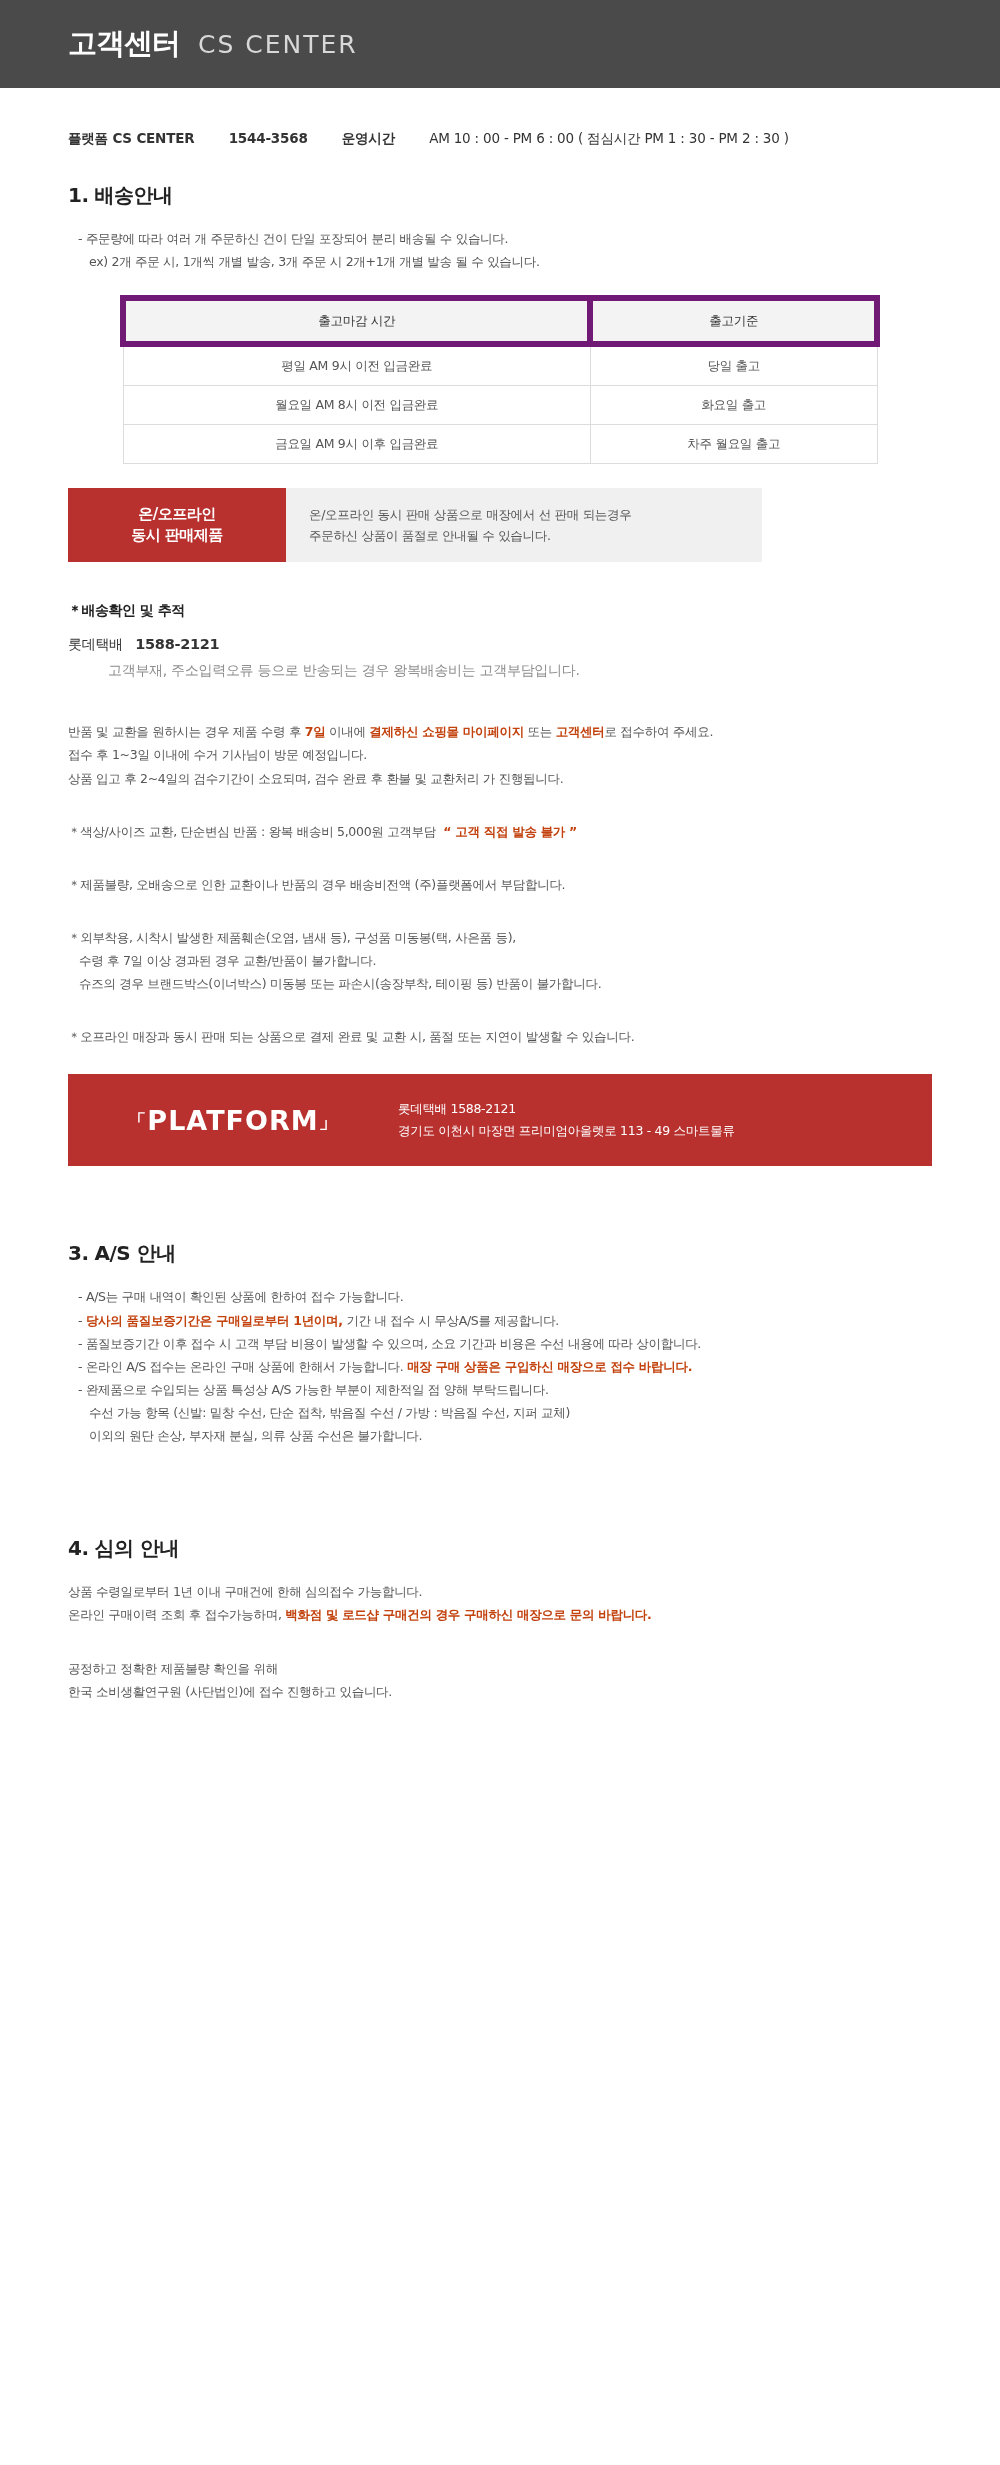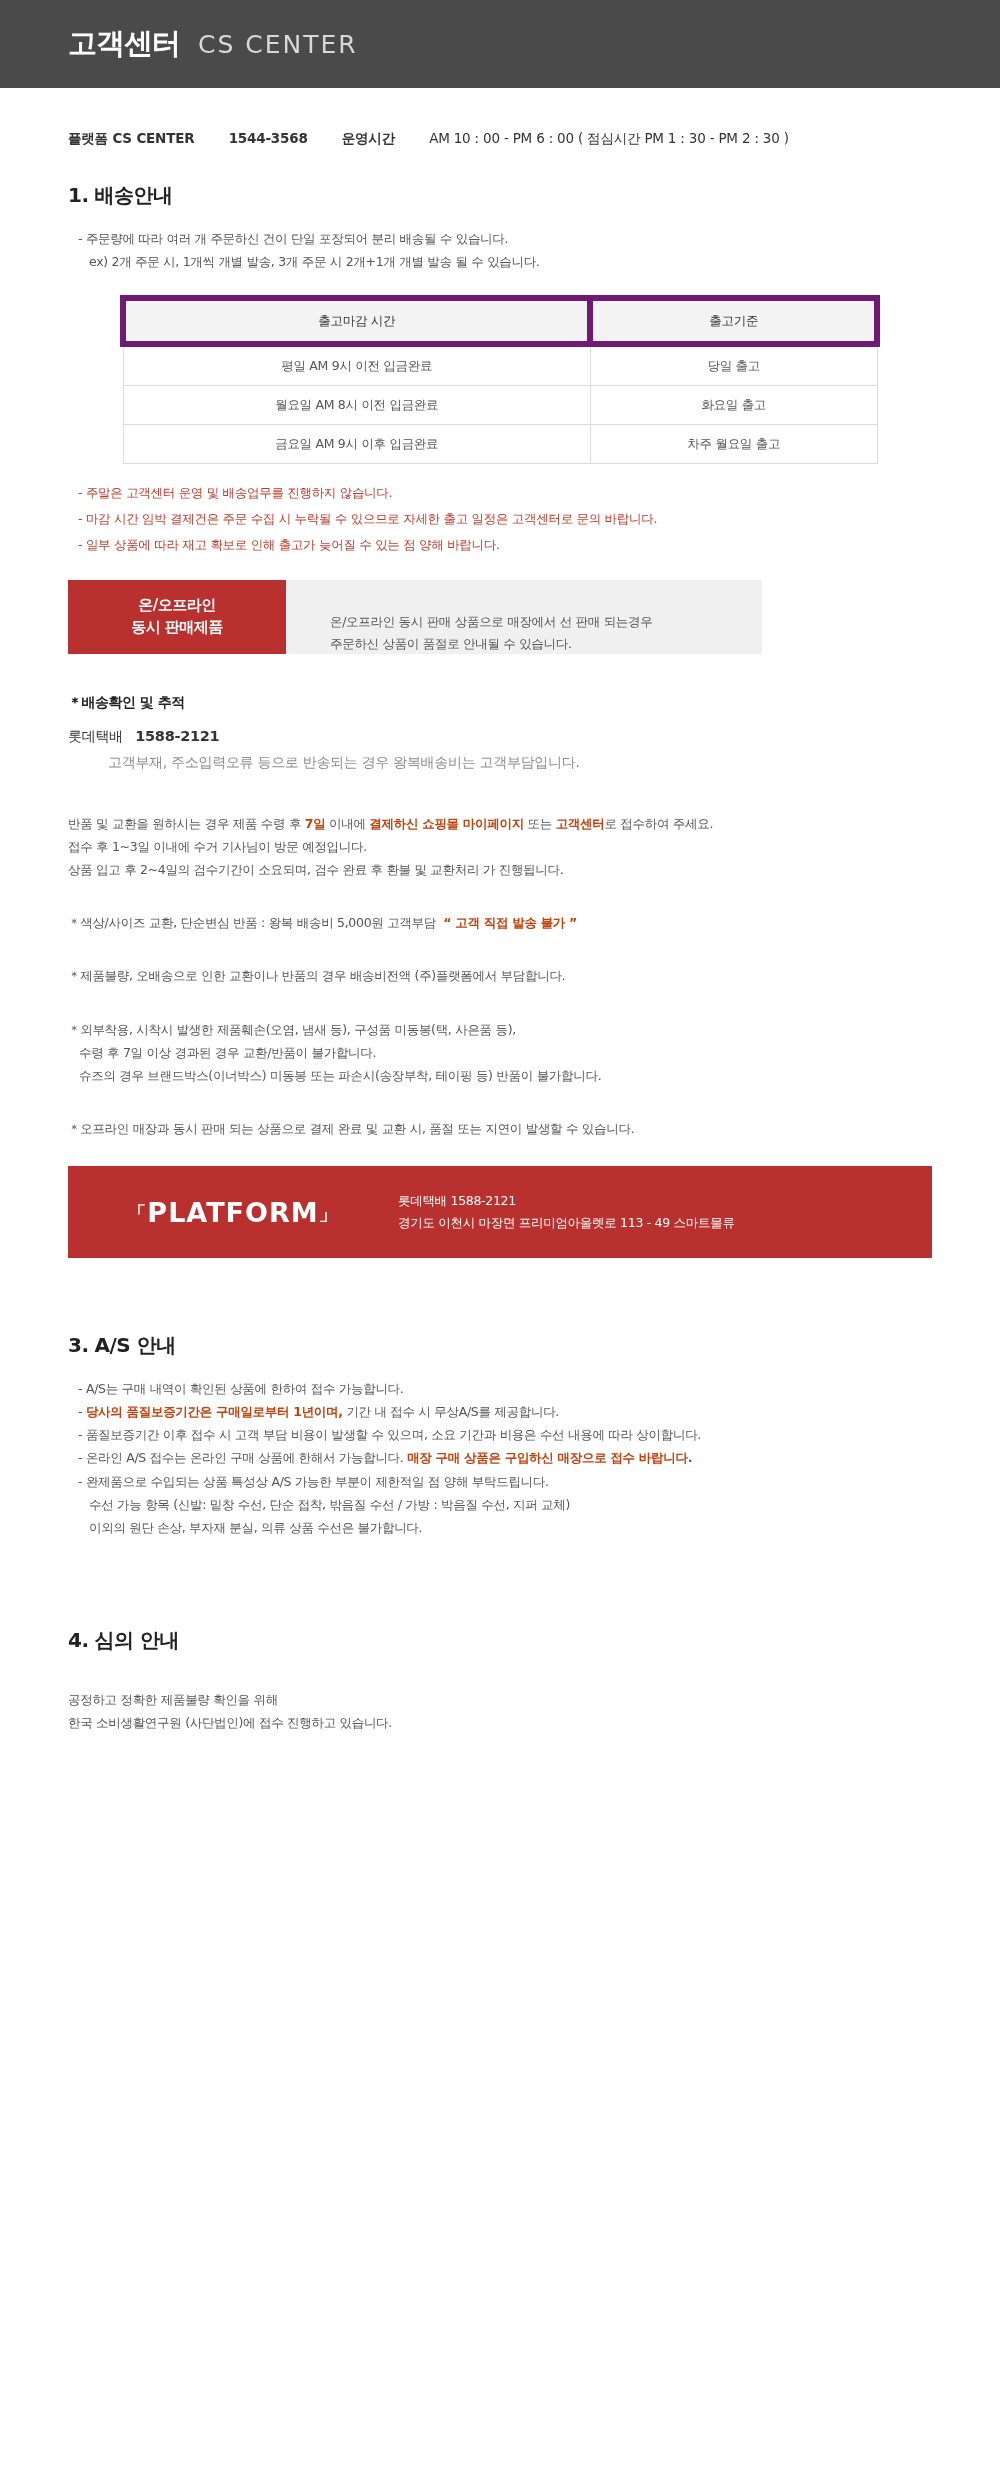--- a/index.html
+++ b/index.html
@@ -123,22 +123,22 @@
     font-size:15px;
     font-weight:bold;
     line-height:1.45;
     letter-spacing:-0.5px;
   }
   .banner-onoff .right{
     background:#f0f0f0;
     flex:1;
     display:flex;
     flex-direction:column;
-    justify-content:flex-end;
-    padding-left:44px;
+    justify-content:center;
+    padding-left:23px;
     box-sizing:border-box;
     font-size:12.5px;
     color:#555;
     line-height:1.7;
     letter-spacing:-0.3px;
   }
 
   .star-title{
     font-size:14px;
     font-weight:bold;
@@ -237,25 +237,20 @@
           <td>월요일 AM 8시 이전 입금완료</td>
           <td>화요일 출고</td>
         </tr>
         <tr>
           <td>금요일 AM 9시 이후 입금완료</td>
           <td>차주 월요일 출고</td>
         </tr>
       </tbody>
     </table>
 
-    <div style="padding-left:10px;">
-      <p class="red-note">- 주말은 고객센터 운영 및 배송업무를 진행하지 않습니다.</p>
-      <p class="red-note">- 마감 시간 임박 결제건은 주문 수집 시 누락될 수 있으므로 자세한 출고 일정은 고객센터로 문의 바랍니다.</p>
-      <p class="red-note">- 일부 상품에 따라 재고 확보로 인해 출고가 늦어질 수 있는 점 양해 바랍니다.</p>
-    </div>
 
     <div class="banner-onoff">
       <div class="left">
         <span>온/오프라인</span>
         <span>동시 판매제품</span>
       </div>
       <div class="right">
         <span>온/오프라인 동시 판매 상품으로 매장에서 선 판매 되는경우</span>
         <span>주문하신 상품이 품절로 안내될 수 있습니다.</span>
       </div>
@@ -324,20 +319,24 @@
       <span class="in2">수선 가능 항목 (신발: 밑창 수선, 단순 접착, 밖음질 수선 / 가방 : 박음질 수선, 지퍼 교체)</span><br>
       <span class="in2">이외의 원단 손상, 부자재 분실, 의류 상품 수선은 불가합니다.</span>
     </p>
 
     <div class="spacer-40"></div>
 
     <h2 class="sec">
       <span class="num">4.</span><span>심의 안내</span>
     </h2>
 
+    <p class="p">
+      <span>상품 수령일로부터 1년 이내 구매건에 한해 심의접수 가능합니다.</span><br>
+      <span>온라인 구매이력 조회 후 접수가능하며, </span><span class="b">백화점 및 로드샵 구매건의 경우 구매하신 매장으로 문의 바랍니다.</span>
+    </p>
 
     <div class="spacer-16"></div>
 
     <p class="p">
       <span>공정하고 정확한 제품불량 확인을 위해</span><br>
       <span>한국 소비생활연구원 (사단법인)에 접수 진행하고 있습니다.</span>
     </p>
 
     <div class="spacer-16"></div>
 

